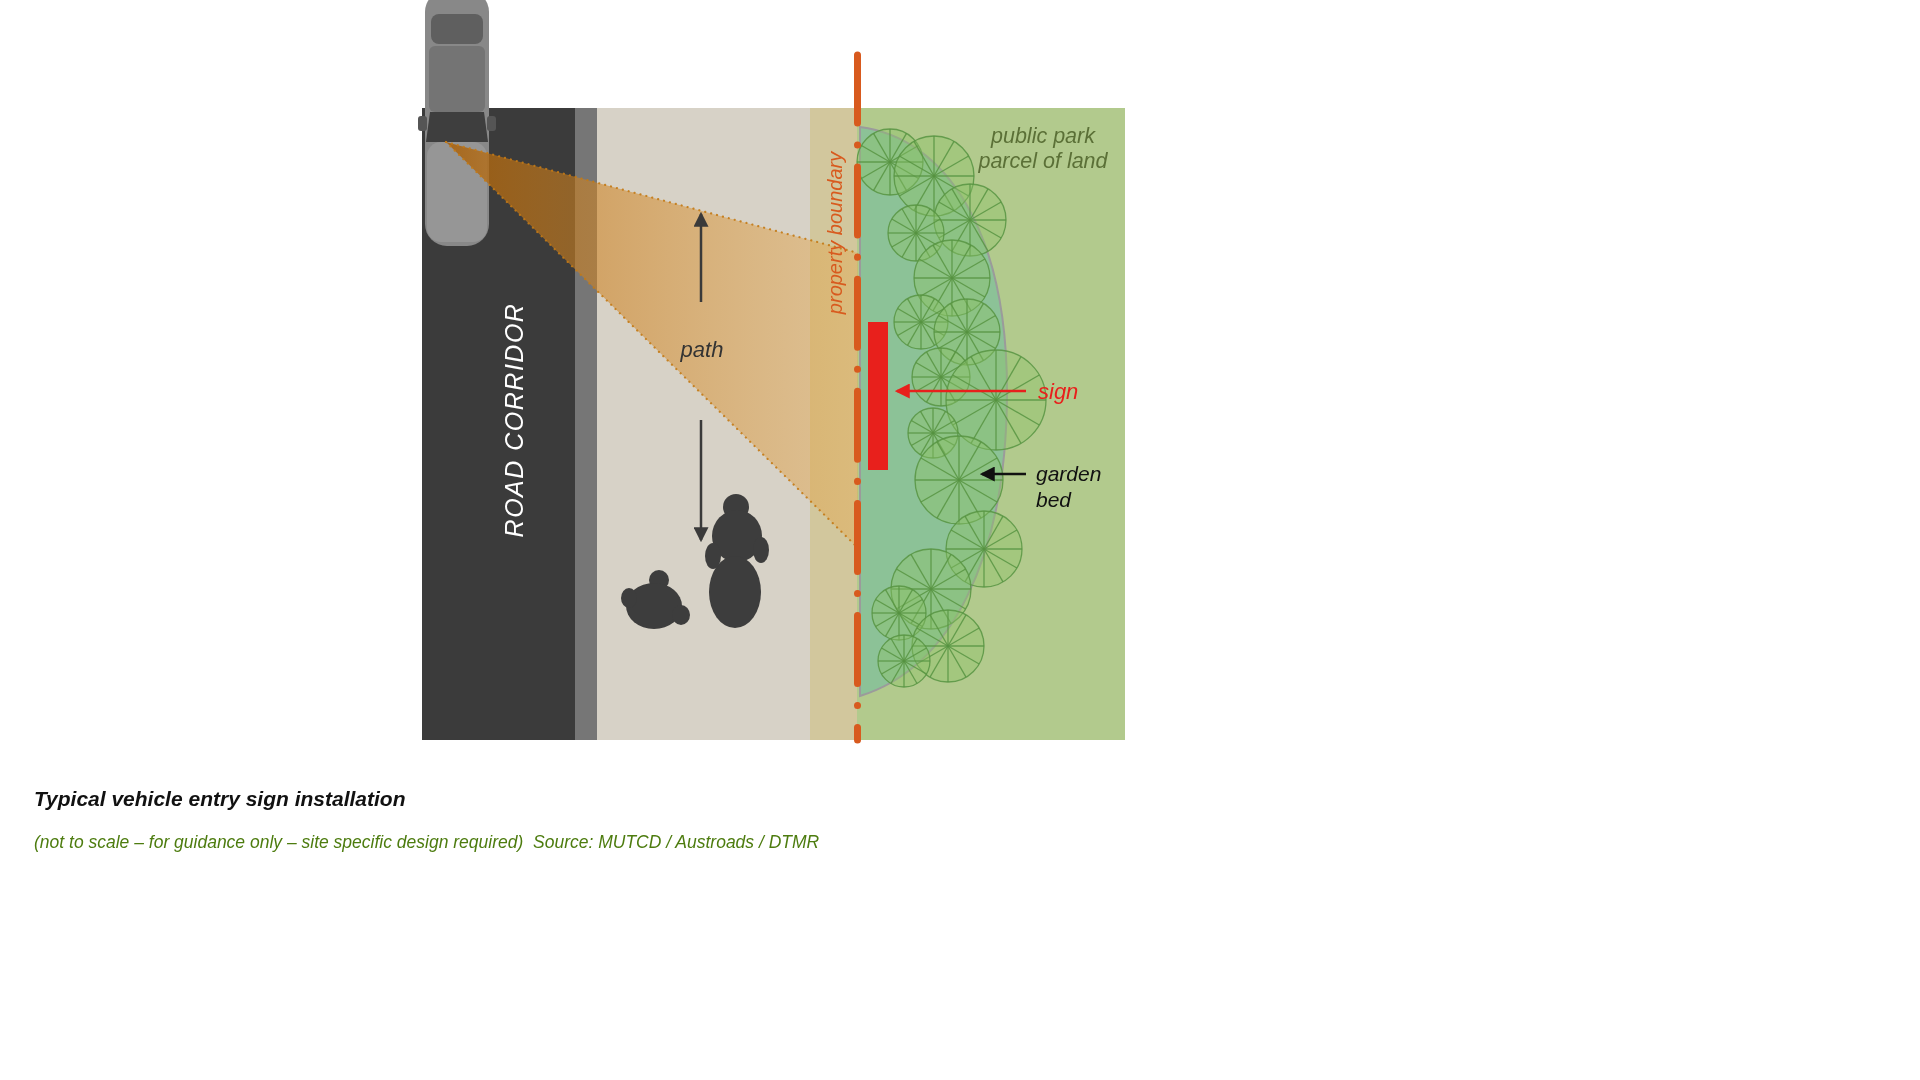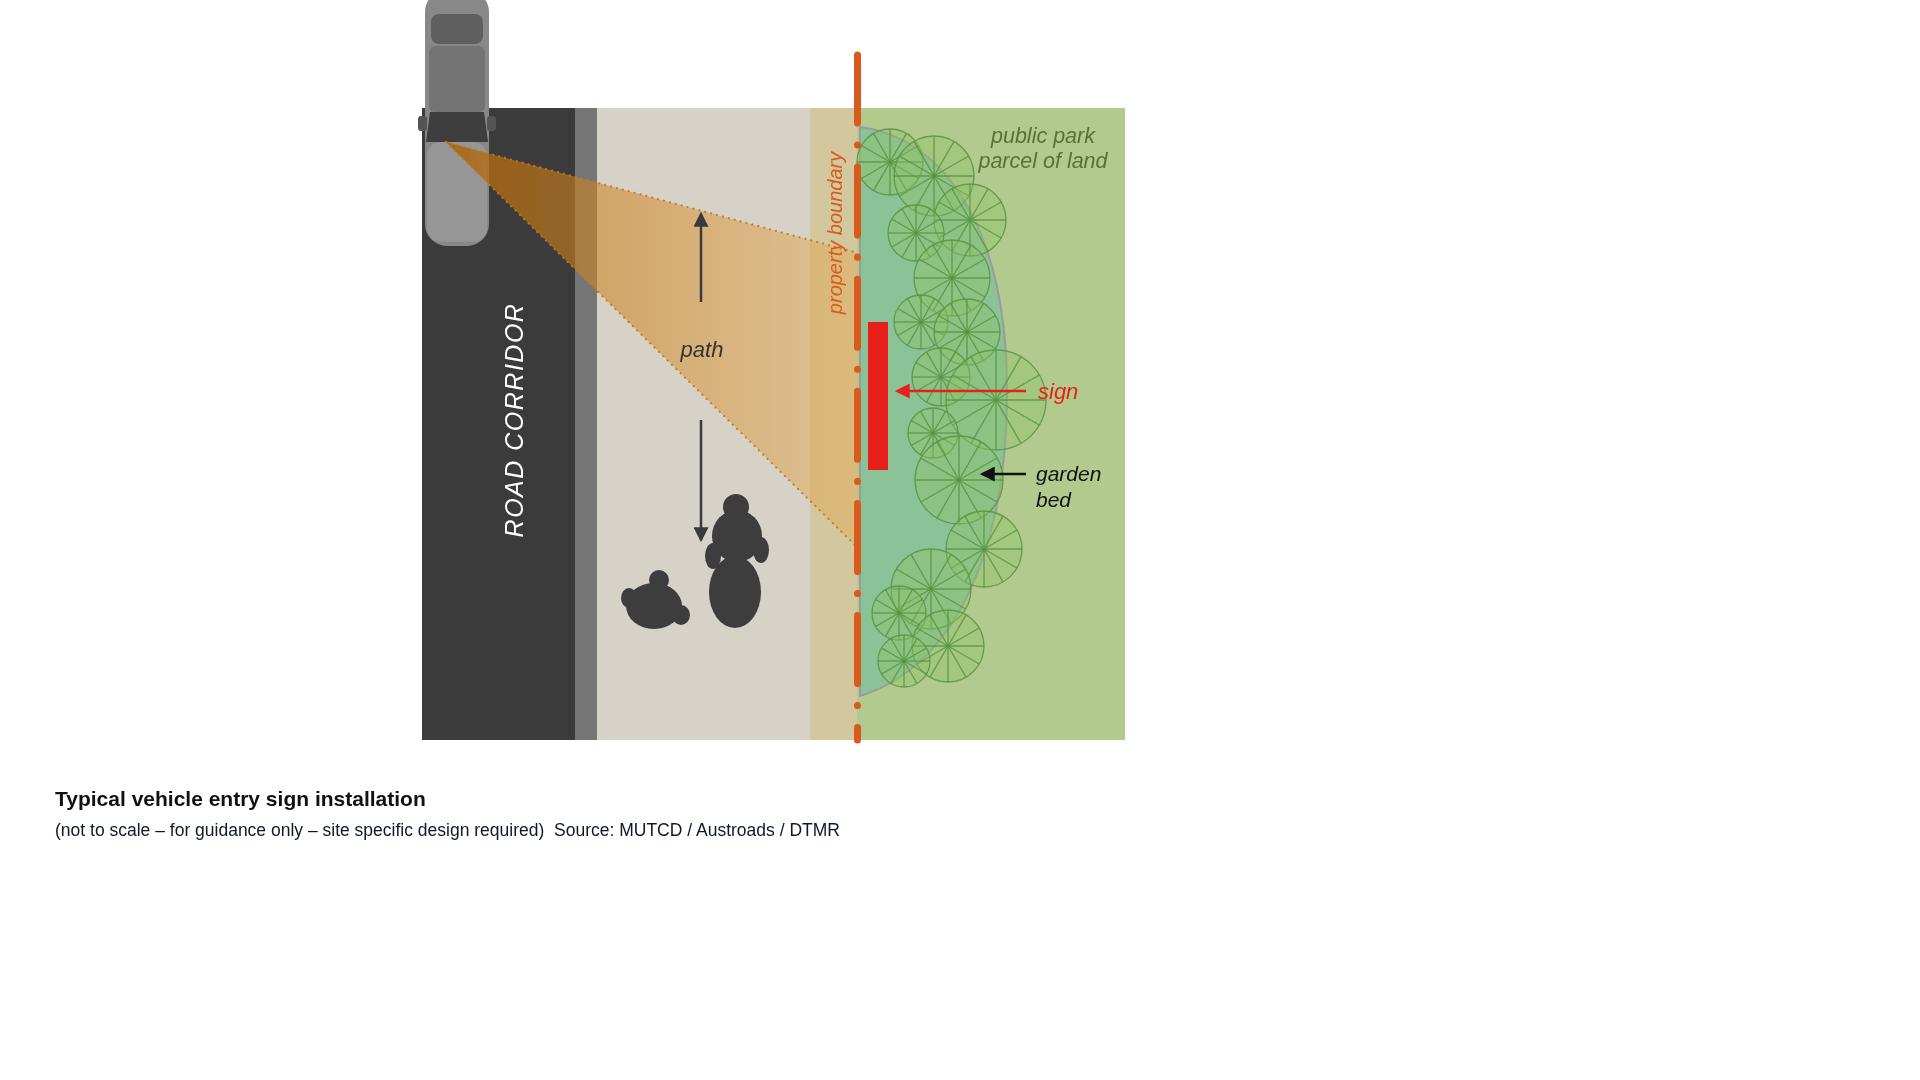--- a/index.html
+++ b/index.html
@@ -1,21 +1,21 @@
 <!DOCTYPE html>
 <html><head>
 <meta charset="utf-8">
 <style>
   html,body{margin:0;padding:0;background:#fff;}
   body{font-family:"Liberation Sans",sans-serif;}
   .stage{position:relative;width:1920px;height:1080px;background:#ffffff;overflow:hidden;}
   .stage svg{position:absolute;left:0;top:0;}
-  .caption{position:absolute;left:55px;top:786px;color:#111;}
+  .caption{position:absolute;left:34px;top:786px;color:#111;font-style:italic;}
   .caption-title{font-weight:bold;font-size:21px;line-height:1.2;}
-  .caption-sub{font-size:17.5px;margin-top:9px;color:#0f172a;white-space:pre-wrap;}
+  .caption-sub{font-size:17.5px;margin-top:21px;color:#4d7c0f;white-space:pre-wrap;}
   text{font-family:"Liberation Sans",sans-serif;font-style:italic;}
   .road-label{font-size:25px;fill:#ffffff;letter-spacing:1.5px;}
   .boundary-label{font-size:20px;fill:#d85a1e;}
   .park-label{font-size:21.5px;fill:#5b7037;}
   .path-label{font-size:22px;fill:#333333;}
   .sign-label{font-size:22px;fill:#e8201c;}
   .garden-label{font-size:21px;fill:#111111;}
 </style>
 </head>
 <body>

